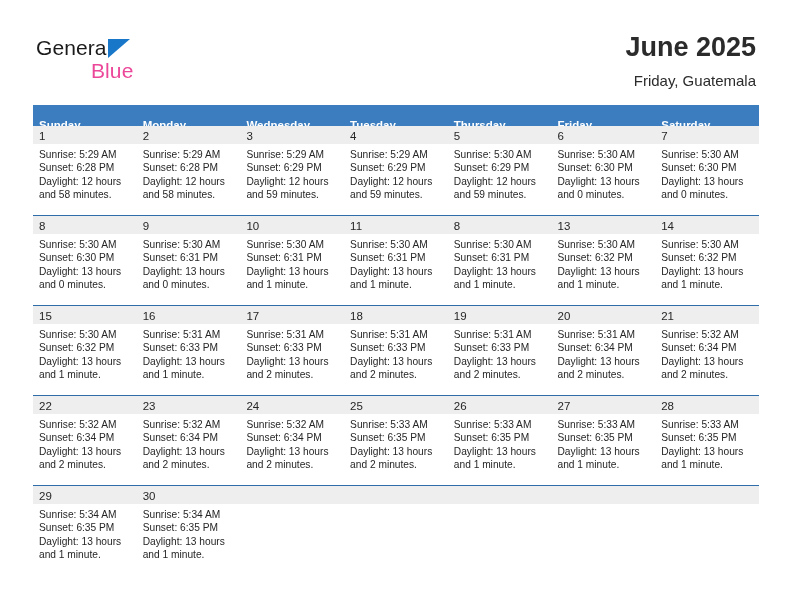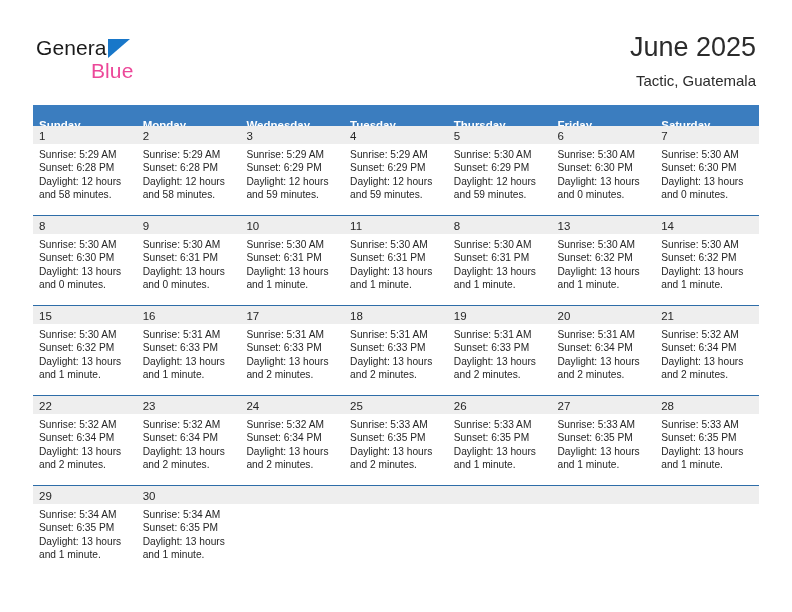--- a/index.html
+++ b/index.html
@@ -63,21 +63,21 @@
   .title-block {
     position: absolute;
     right: 36px;
     top: 30px;
     text-align: right;
   }
   .cal-title {
     font-size: 27px;
     line-height: 34px;
     color: #2b2b2b;
-    font-weight: normal;
+    font-weight: bold;
     margin: 0;
     white-space: nowrap;
   }
   .cal-subtitle {
     font-size: 15px;
     line-height: 22px;
     color: #2b2b2b;
     margin: 6px 0 0 0;
     white-space: nowrap;
   }
@@ -151,21 +151,21 @@
   <div class="topbar">
 
     <div class="logo">
       <span class="logo-general">General</span>
       <span class="logo-tri"></span>
       <span class="logo-blue">Blue</span>
     </div>
 
     <div class="title-block">
       <h1 class="cal-title">June 2025</h1>
-      <p class="cal-subtitle">Tactic, Guatemala</p>
+      <p class="cal-subtitle">Friday, Guatemala</p>
     </div>
 
   </div>
 
   <div class="calendar">
 
     <div class="cal-row cal-head">
       <div class="cell">Sunday</div>
       <div class="cell">Monday</div>
       <div class="cell">Wednesday</div>

